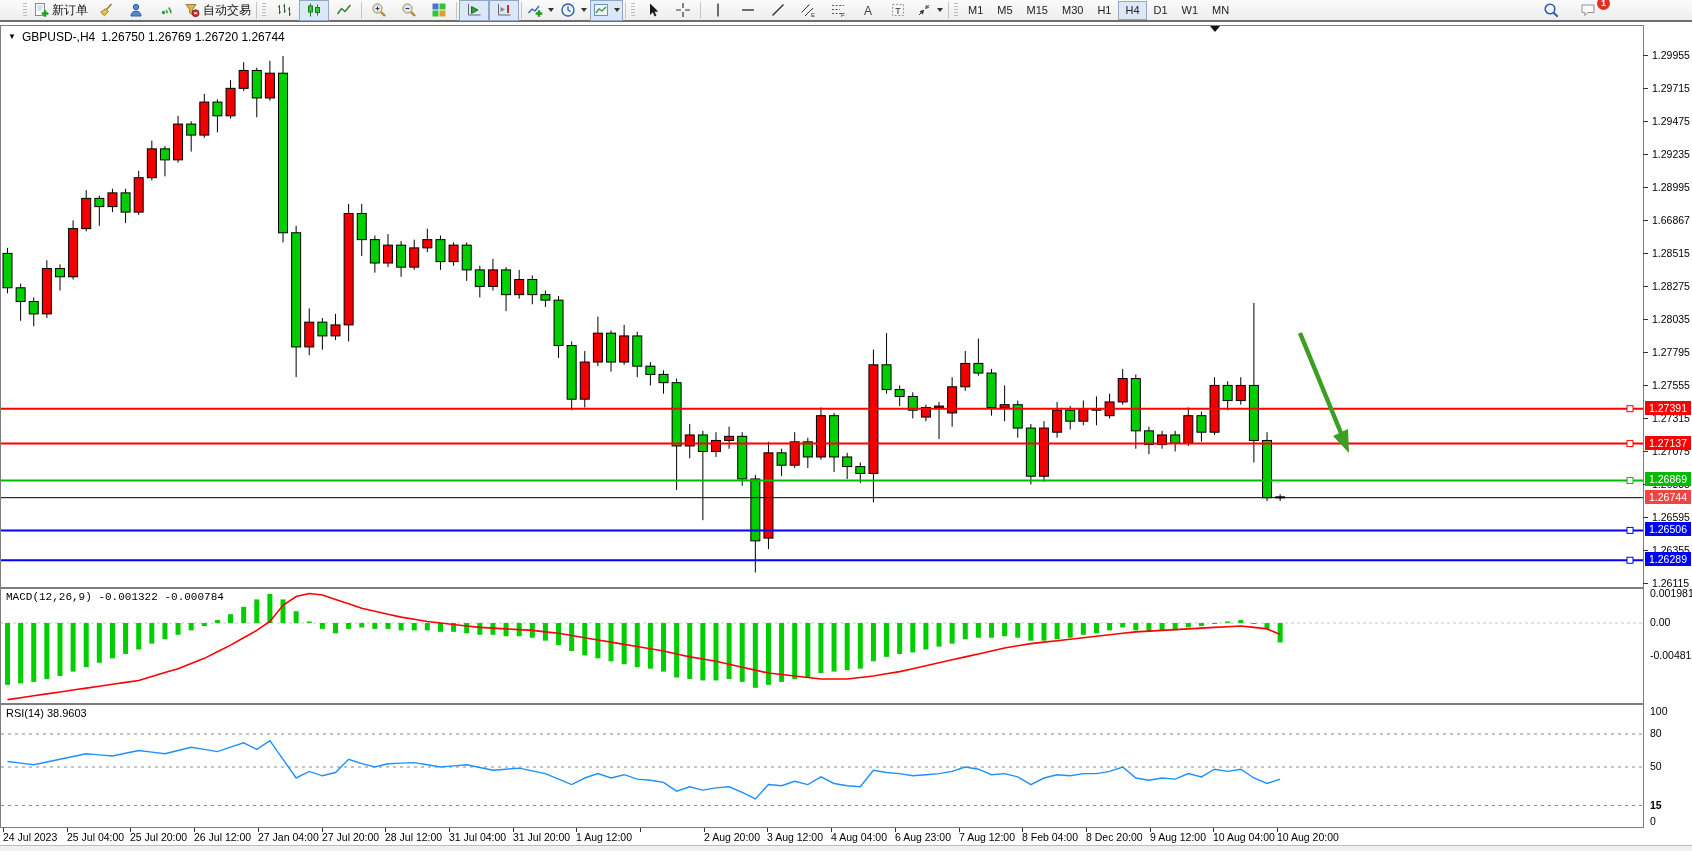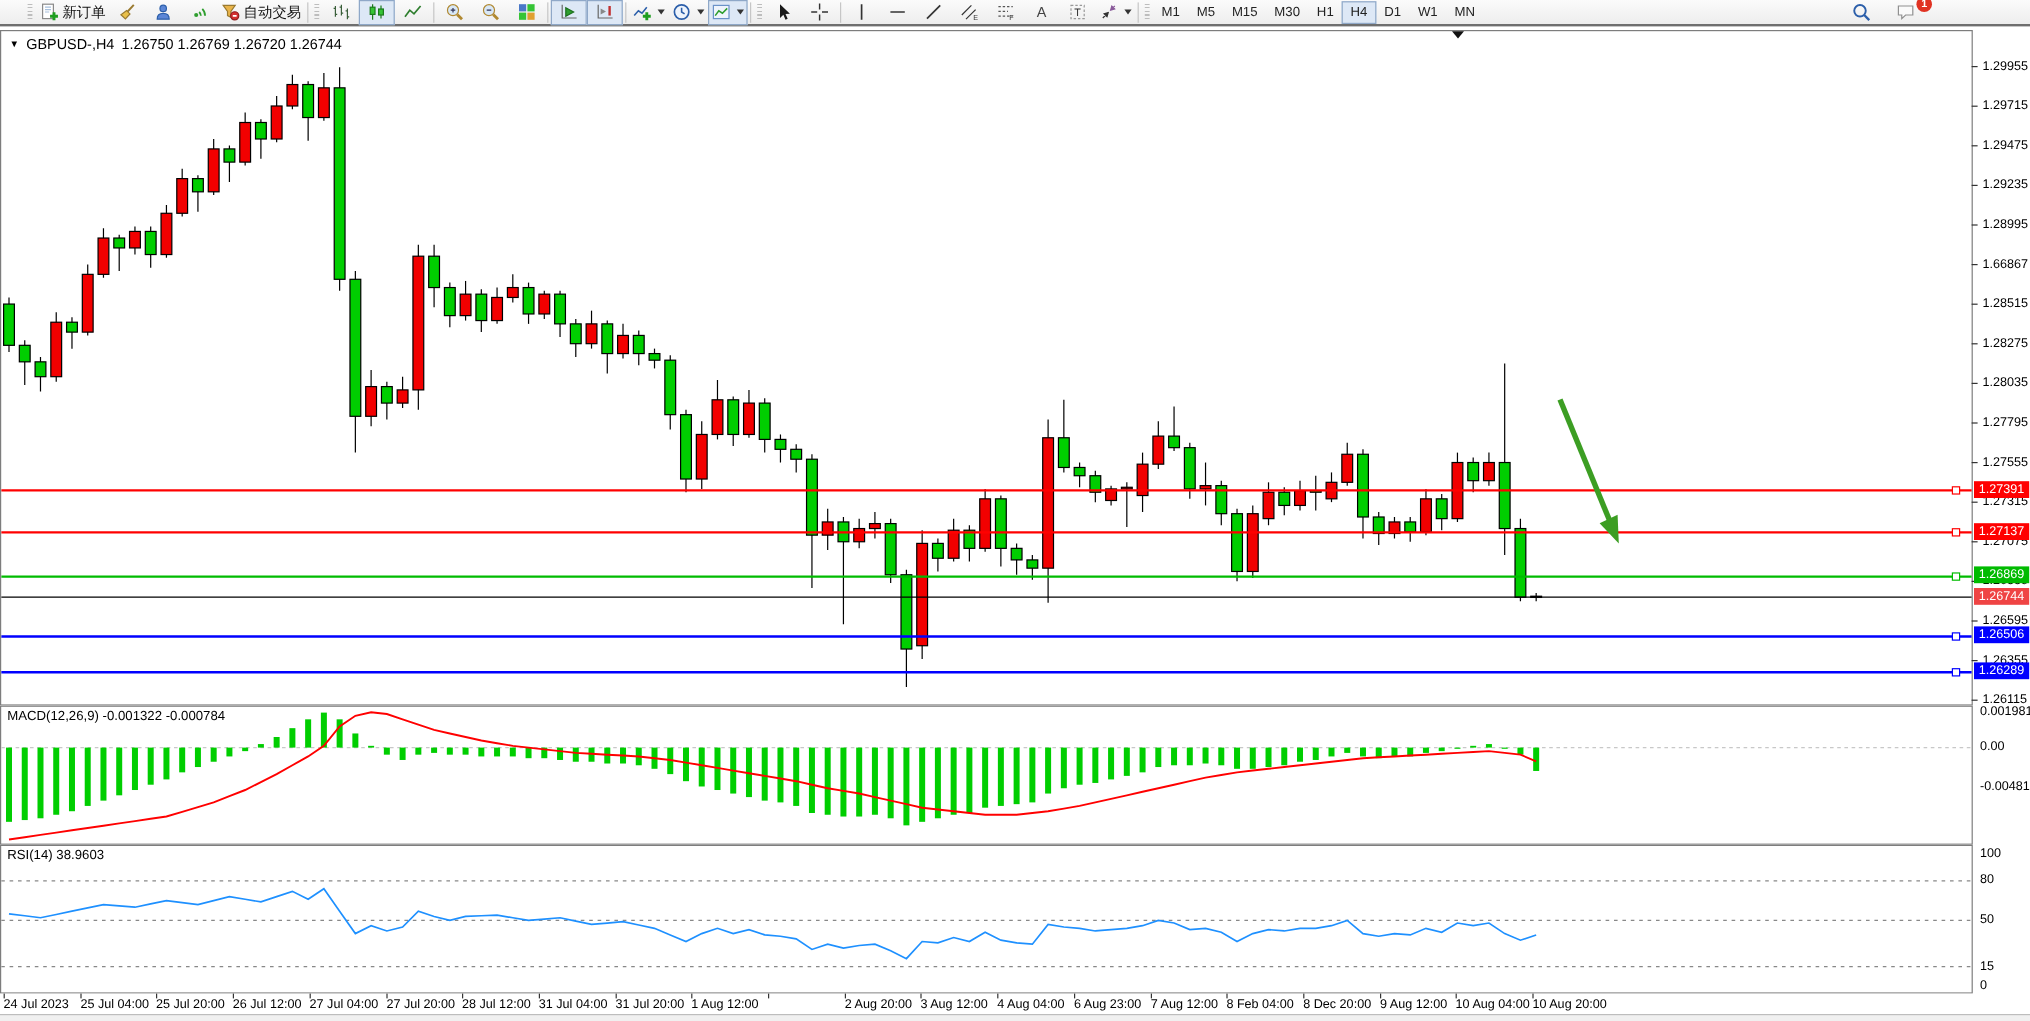--- a/index.html
+++ b/index.html
@@ -18,21 +18,21 @@
   .badge{position:absolute;top:-4px;right:-7px;width:13px;height:13px;border-radius:50%;background:#e03222;color:#fff;font-size:9px;line-height:13px;text-align:center;font-weight:bold;}
   
   .pane{position:absolute;left:0;width:1644px;background:#fff;border:1px solid #7d7d7d;box-sizing:border-box;}
   .pane svg{position:absolute;left:0;top:0;}
   #main-pane{top:25px;height:563px;}
   #macd-pane{top:588px;height:116px;}
   #rsi-pane{top:704px;height:124px;}
   #chart-title{position:absolute;left:8px;top:30px;font-size:12px;color:#000;display:flex;align-items:center;gap:6px;z-index:5;}
   #chart-title .tri{font-size:8px;line-height:12px;}
   .pane-label{position:absolute;left:6px;font-size:11px;color:#000;z-index:5;}
-  #macd-label{top:591px;}
+  #macd-label{top:591px;font-family:Liberation Mono, monospace;}
   #rsi-label{top:707px;}
   #top-marker{position:absolute;left:1210px;top:26px;width:0;height:0;border-left:5px solid transparent;border-right:5px solid transparent;border-top:6px solid #111;z-index:6;}
   
   #price-axis{position:absolute;left:1645px;top:25px;width:47px;height:803px;background:#fff;font-size:10.5px;color:#000;}
   .ptick{position:absolute;left:7px;white-space:nowrap;}
   .pdash{position:absolute;left:-2px;width:5px;height:1px;background:#333;}
   .pbadge{position:absolute;left:0px;width:46px;height:14px;color:#fff;text-align:center;line-height:14px;font-size:10.5px;z-index:4;}
   .scale-lbl{position:absolute;left:5px;white-space:nowrap;}
   
   #time-axis{position:absolute;left:0;top:828px;width:1645px;height:17px;background:#fff;font-size:10.5px;color:#000;}
@@ -881,34 +881,34 @@
       <div class="pbadge" style="top: 447px; background: rgb(0, 187, 0);">1.26869</div>
       <div class="pbadge" style="top: 497px; background: rgb(0, 0, 255);">1.26506</div>
       <div class="pbadge" style="top: 527px; background: rgb(0, 0, 255);">1.26289</div>
       <div class="pbadge" style="top: 465px; background: #ef4444;">1.26744</div>
       <div class="scale-lbl" style="top: 562px;">0.001981</div>
       <div class="scale-lbl" style="top: 591px;">0.00</div>
       <div class="scale-lbl" style="top: 624px; text-align: center;">-0.00481</div>
       <div class="scale-lbl" style="top: 680px;">100</div>
       <div class="scale-lbl" style="top: 702px;">80</div>
       <div class="scale-lbl" style="top: 735px;">50</div>
-      <div class="scale-lbl" style="top: 774px;">15</div>
+      <div class="scale-lbl" style="top: 774px; font-weight: bold;">15</div>
       <div class="scale-lbl" style="top: 790px;">0</div>
     </div>
   <div id="time-axis">
       <div class="tdash" style="left: 3px;"></div>
       <div class="tlabel" style="left: 3px;">24 Jul 2023</div>
       <div class="tdash" style="left: 67px;"></div>
       <div class="tlabel" style="left: 67px;">25 Jul 04:00</div>
       <div class="tdash" style="left: 130px;"></div>
       <div class="tlabel" style="left: 130px;">25 Jul 20:00</div>
       <div class="tdash" style="left: 194px;"></div>
       <div class="tlabel" style="left: 194px;">26 Jul 12:00</div>
       <div class="tdash" style="left: 258px;"></div>
-      <div class="tlabel" style="left: 258px;">27 Jul 04:00</div>
+      <div class="tlabel" style="left: 258px;">27 Jan 04:00</div>
       <div class="tdash" style="left: 322px;"></div>
       <div class="tlabel" style="left: 322px;">27 Jul 20:00</div>
       <div class="tdash" style="left: 385px;"></div>
       <div class="tlabel" style="left: 385px;">28 Jul 12:00</div>
       <div class="tdash" style="left: 449px;"></div>
       <div class="tlabel" style="left: 449px;">31 Jul 04:00</div>
       <div class="tdash" style="left: 513px;"></div>
       <div class="tlabel" style="left: 513px;">31 Jul 20:00</div>
       <div class="tdash" style="left: 576px;"></div>
       <div class="tlabel" style="left: 576px;">1 Aug 12:00</div>

